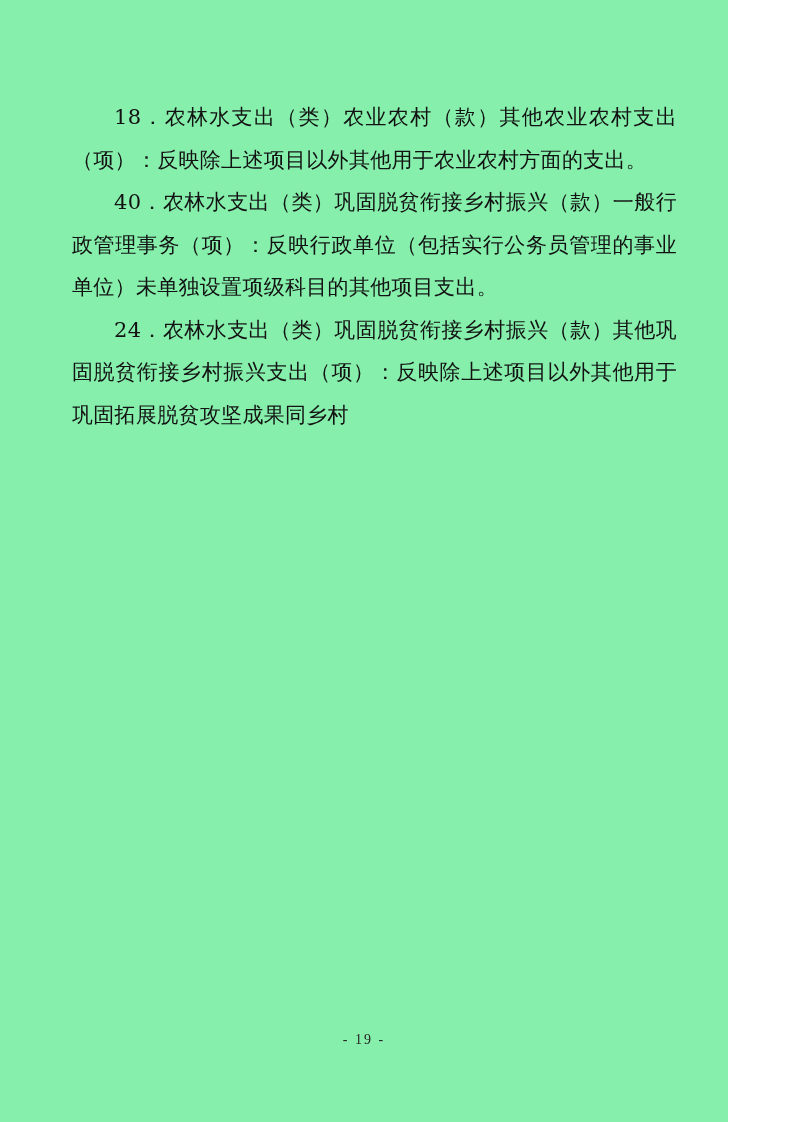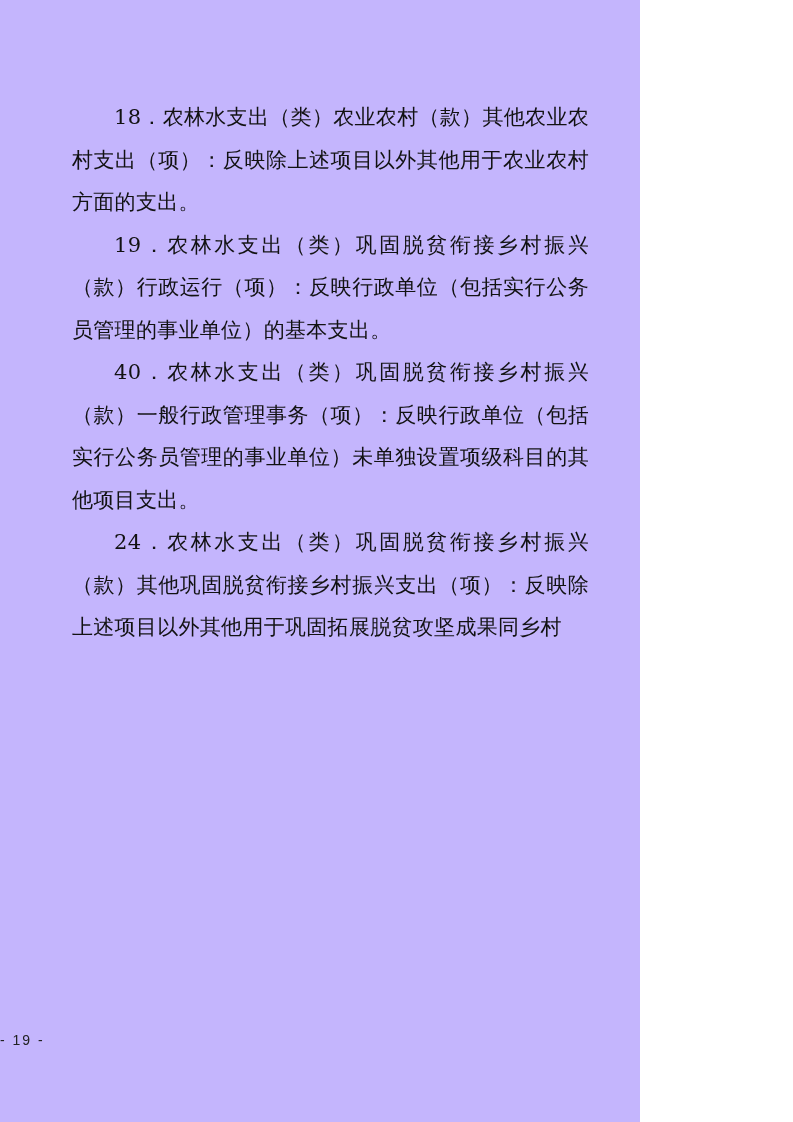--- a/index.html
+++ b/index.html
@@ -2,23 +2,23 @@
 <html><head>
 <meta charset="utf-8">
 <style>
   html, body {
     margin: 0;
     padding: 0;
     background: #ffffff;
   }
   .page {
     position: relative;
-    width: 640px;
+    width: 728px;
     height: 1122px;
-    background: #c4b5fd;
+    background: #86efac;
     overflow: hidden;
     font-family: "DejaVu Serif", "Liberation Serif", serif;
     color: #121212;
   }
   .content {
     position: absolute;
     left: 72px;
     right: 51px;
     top: 96px;
   }
@@ -31,30 +31,30 @@
     text-justify: inter-ideograph;
     text-indent: 2em;
     letter-spacing: 0.3px;
     word-break: break-all;
   }
   .page-number {
     position: absolute;
     left: 0;
     right: 0;
     top: 1032px;
+    text-align: center;
     font-size: 14px;
     letter-spacing: 2px;
     color: #222222;
-    font-family: Liberation Sans, sans-serif;
+    font-family: Liberation Serif, serif;
   }
 </style>
 </head>
 <body>
 
 <div class="page">
   <div class="content">
     <p class="para">18．农林水支出（类）农业农村（款）其他农业农村支出（项）：反映除上述项目以外其他用于农业农村方面的支出。</p>
-    <p class="para">19．农林水支出（类）巩固脱贫衔接乡村振兴（款）行政运行（项）：反映行政单位（包括实行公务员管理的事业单位）的基本支出。</p>
     <p class="para">40．农林水支出（类）巩固脱贫衔接乡村振兴（款）一般行政管理事务（项）：反映行政单位（包括实行公务员管理的事业单位）未单独设置项级科目的其他项目支出。</p>
     <p class="para">24．农林水支出（类）巩固脱贫衔接乡村振兴（款）其他巩固脱贫衔接乡村振兴支出（项）：反映除上述项目以外其他用于巩固拓展脱贫攻坚成果同乡村</p>
   </div>
   <div class="page-number">- 19 -</div>
 </div>
 
 </body></html>

